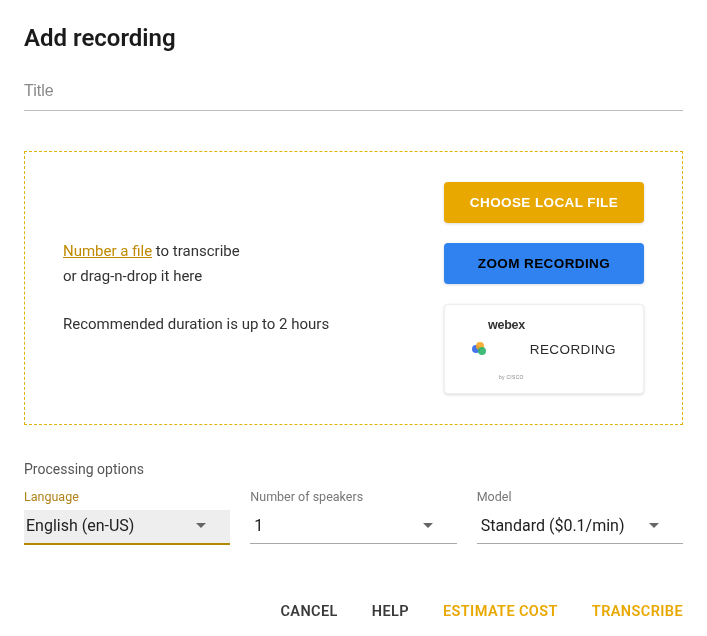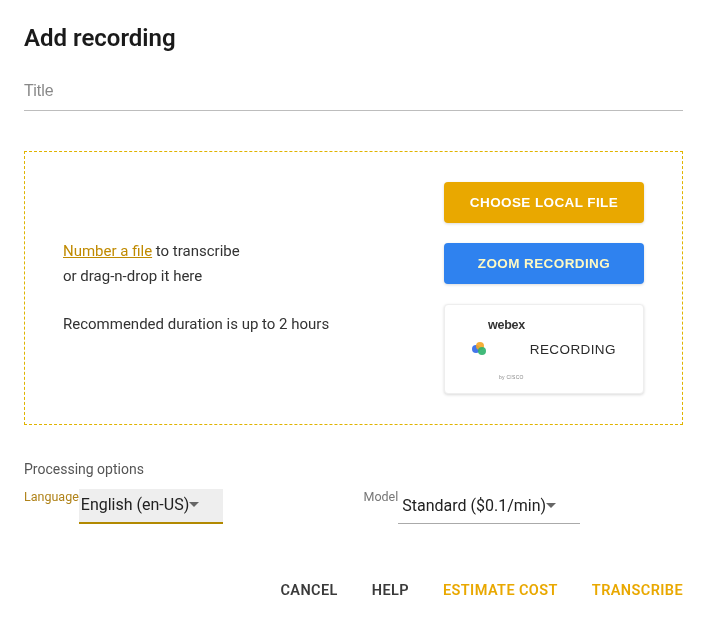--- a/index.html
+++ b/index.html
@@ -66,21 +66,21 @@
     border-radius: 4px;
     font-size: 13.5px;
     font-weight: 600;
     letter-spacing: 0.4px;
     padding: 13px 16px;
     cursor: pointer;
     text-align: center;
     box-shadow: 0 1px 3px rgba(0,0,0,0.15);
   }
   .btn-amber { background: #e9a800; color: #fff; }
-  .btn-blue  { background: #2f82ef; color: #fef9c3; }
+  .btn-blue  { background: #2f82ef; color: #000000; }
   .btn-white {
     background: #fff;
     color: #2b2b2b;
     font-weight: 500;
     display: flex;
     align-items: center;
     justify-content: center;
     gap: 5px;
     border: 1px solid #eee;
   }
@@ -107,21 +107,21 @@
     color: #555;
     margin-bottom: 12px;
   }
   .options-row {
     display: flex;
     gap: 20px;
   }
   .opt {
     flex: 1;
     display: flex;
-    flex-direction: row;
+    flex-direction: column;
   }
   .opt-label {
     font-size: 12.5px;
     color: #777;
     margin-bottom: 6px;
   }
   .opt.accent .opt-label { color: #b0831a; }
   .select {
     border: none;
     border-bottom: 1px solid #aaa;
@@ -206,20 +206,27 @@
 
 <div class="options-row">
   <div class="opt accent">
     <span class="opt-label">Language</span>
     <div class="select">
       <span>English (en-US)</span>
       <span class="chevron"></span>
     </div>
   </div>
   <div class="opt">
+    <span class="opt-label">Number of speakers</span>
+    <div class="select">
+      <span>1</span>
+      <span class="chevron"></span>
+    </div>
+  </div>
+  <div class="opt">
     <span class="opt-label">Model</span>
     <div class="select">
       <span>Standard ($0.1/min)</span>
       <span class="chevron"></span>
     </div>
   </div>
 </div>
 
 <div class="footer-actions">
   <button class="act act-dark">CANCEL</button>

